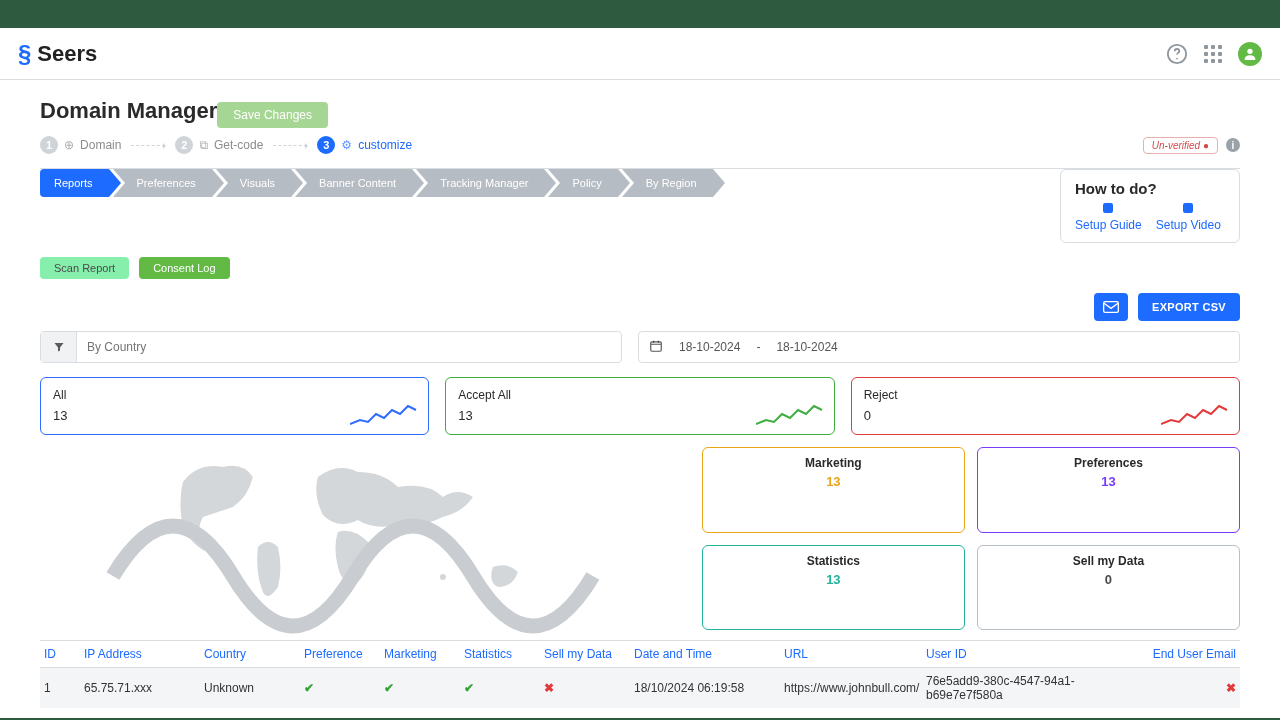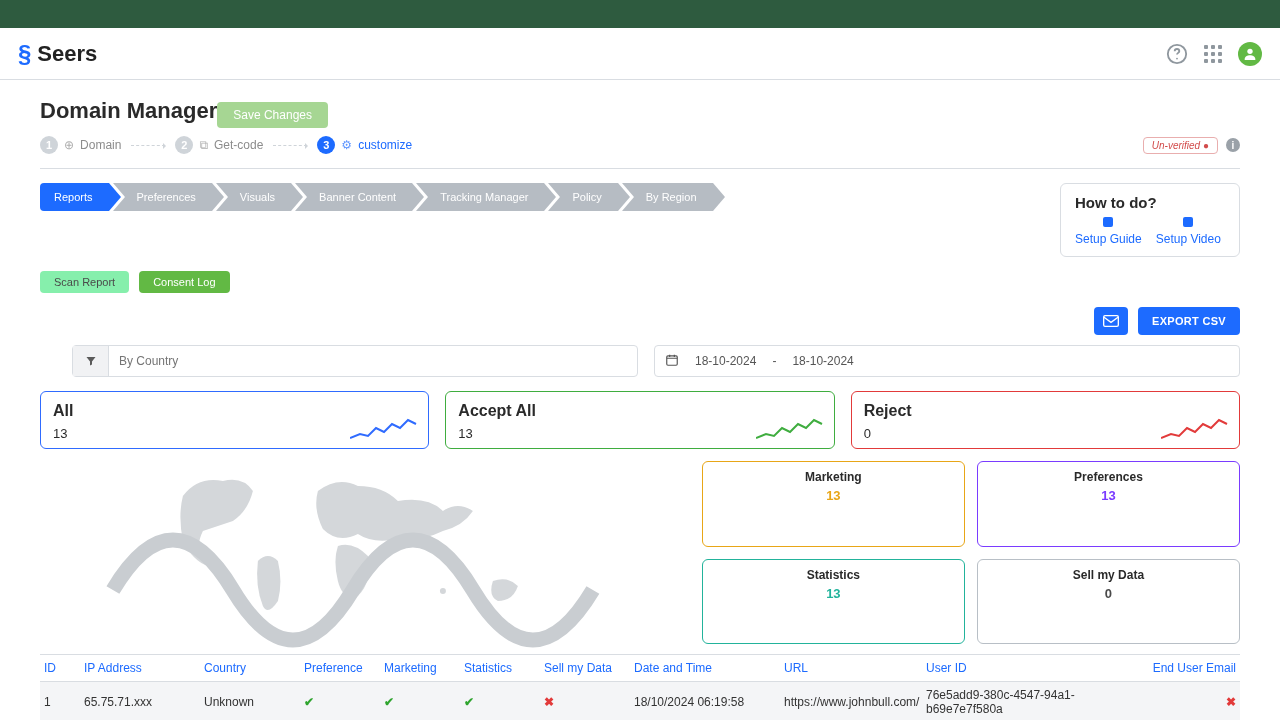--- a/index.html
+++ b/index.html
@@ -46,21 +46,21 @@
   .step .num{width:18px;height:18px;border-radius:50%;background:#cfd4d9;color:#fff;display:inline-flex;align-items:center;justify-content:center;font-size:11px;font-weight:700;}
   .step.active{color:var(--blue);}
   .step.active .num{background:var(--blue);}
   .step-sep{width:34px;height:1px;border-top:1px dashed #cfd4d9;position:relative;}
   .step-sep::after{content:"";position:absolute;right:-4px;top:-3px;border:3px solid transparent;border-left-color:#cfd4d9;}
   .step .sicon{color:inherit;opacity:.7;}
   .badge-row{display:flex;align-items:center;gap:8px;}
   .unverified{border:1px solid #e9aeae;color:#d24b4b;border-radius:4px;font-size:10px;padding:2px 8px;font-style:italic;}
   .info-dot{width:14px;height:14px;border-radius:50%;background:#9aa1a8;color:#fff;display:inline-flex;align-items:center;justify-content:center;font-size:10px;font-weight:700;}
   
-  .nav-row{display:flex;justify-content:space-between;margin-top:14px;gap:20px;}
+  .nav-row{display:flex;justify-content:space-between;gap:20px;}
   .chevnav{display:flex;}
   .chev{position:relative;height:28px;line-height:28px;background:var(--pill);color:#fff;font-size:11px;padding:0 16px 0 24px;margin-right:4px;}
   .chev:first-child{padding-left:14px;border-top-left-radius:4px;border-bottom-left-radius:4px;}
   .chev::after{content:"";position:absolute;right:-12px;top:0;border-top:14px solid transparent;border-bottom:14px solid transparent;border-left:12px solid var(--pill);z-index:2;}
   .chev::before{content:"";position:absolute;left:0;top:0;border-top:14px solid transparent;border-bottom:14px solid transparent;border-left:12px solid #fff;z-index:1;}
   .chev:first-child::before{display:none;}
   .chev.active{background:var(--blue);}
   .chev.active::after{border-left-color:var(--blue);}
   
   .help-card{border:1px solid var(--border);border-radius:6px;padding:10px 14px;min-width:180px;}
@@ -72,31 +72,31 @@
   .subtabs{display:flex;gap:10px;margin-top:14px;}
   .subtab{border:none;border-radius:4px;padding:5px 14px;font-size:11px;cursor:pointer;}
   .subtab.gray{background:#86efac;color:#4a4a4a;}
   .subtab.green{background:var(--green);color:#fff;}
   
   .actions{display:flex;justify-content:flex-end;gap:10px;margin-top:14px;}
   .icon-btn{background:var(--blue); border:none;border-radius:4px;width:34px;height:28px;display:inline-flex;align-items:center;justify-content:center;color:#fff;}
   .export-btn{background:var(--blue);color:#fff;border:none;border-radius:4px;padding:6px 14px;font-size:11px;font-weight:600;letter-spacing:.3px;}
   
   .filters{display:flex;gap:16px;margin-top:10px;}
-  .filter-box{flex:1;display:flex;align-items:center;border:1px solid var(--border);border-radius:4px;height:32px;margin-left:32px;}
+  .filter-box{flex:1;display:flex;align-items:center;border:1px solid var(--border);border-radius:4px;height:32px;}
   .funnel{width:36px;display:flex;align-items:center;justify-content:center;border-right:1px solid var(--border);color:#5a5a5a;background:#f1f2f4;height:100%;}
   .filter-box input{border:none;outline:none;flex:1;padding:0 10px;font-size:12px;color:#555;background:transparent;}
   .date-box{flex:1;display:flex;align-items:center;gap:16px;border:1px solid var(--border);border-radius:4px;height:32px;padding:0 10px;color:#555;font-size:12px;}
   
   .stat-row{display:flex;gap:16px;margin-top:14px;}
   .stat-card{flex:1;border:1.5px solid;border-radius:6px;padding:10px 12px;position:relative;height:58px;}
   .stat-card.blue{border-color:#2f6bff;}
   .stat-card.green{border-color:#3fad3f;}
   .stat-card.red{border-color:#e23a3a;}
-  .stat-card .label{font-size:16px;font-weight:700;display:block;}
+  .stat-card .label{font-size:12px;font-weight:400;display:block;}
   .stat-card .value{font-size:13px;margin-top:6px;display:block;}
   .spark{position:absolute;right:8px;bottom:6px;width:70px;height:26px;}
   
   .lower{display:flex;gap:16px;margin-top:12px;}
   .map-wrap{flex:1.2;position:relative;min-height:180px;}
   .map-wrap svg{width:100%;height:180px;}
   .mini-grid{flex:1;display:grid;grid-template-columns:1fr 1fr;grid-template-rows:auto auto;gap:12px;}
   .mini-card{border:1.5px solid;border-radius:6px;padding:8px;text-align:center;}
   .mini-card .mlabel{font-size:12px;font-weight:700;display:block;}
   .mini-card .mval{font-size:13px;font-weight:700;margin-top:4px;display:block;}

